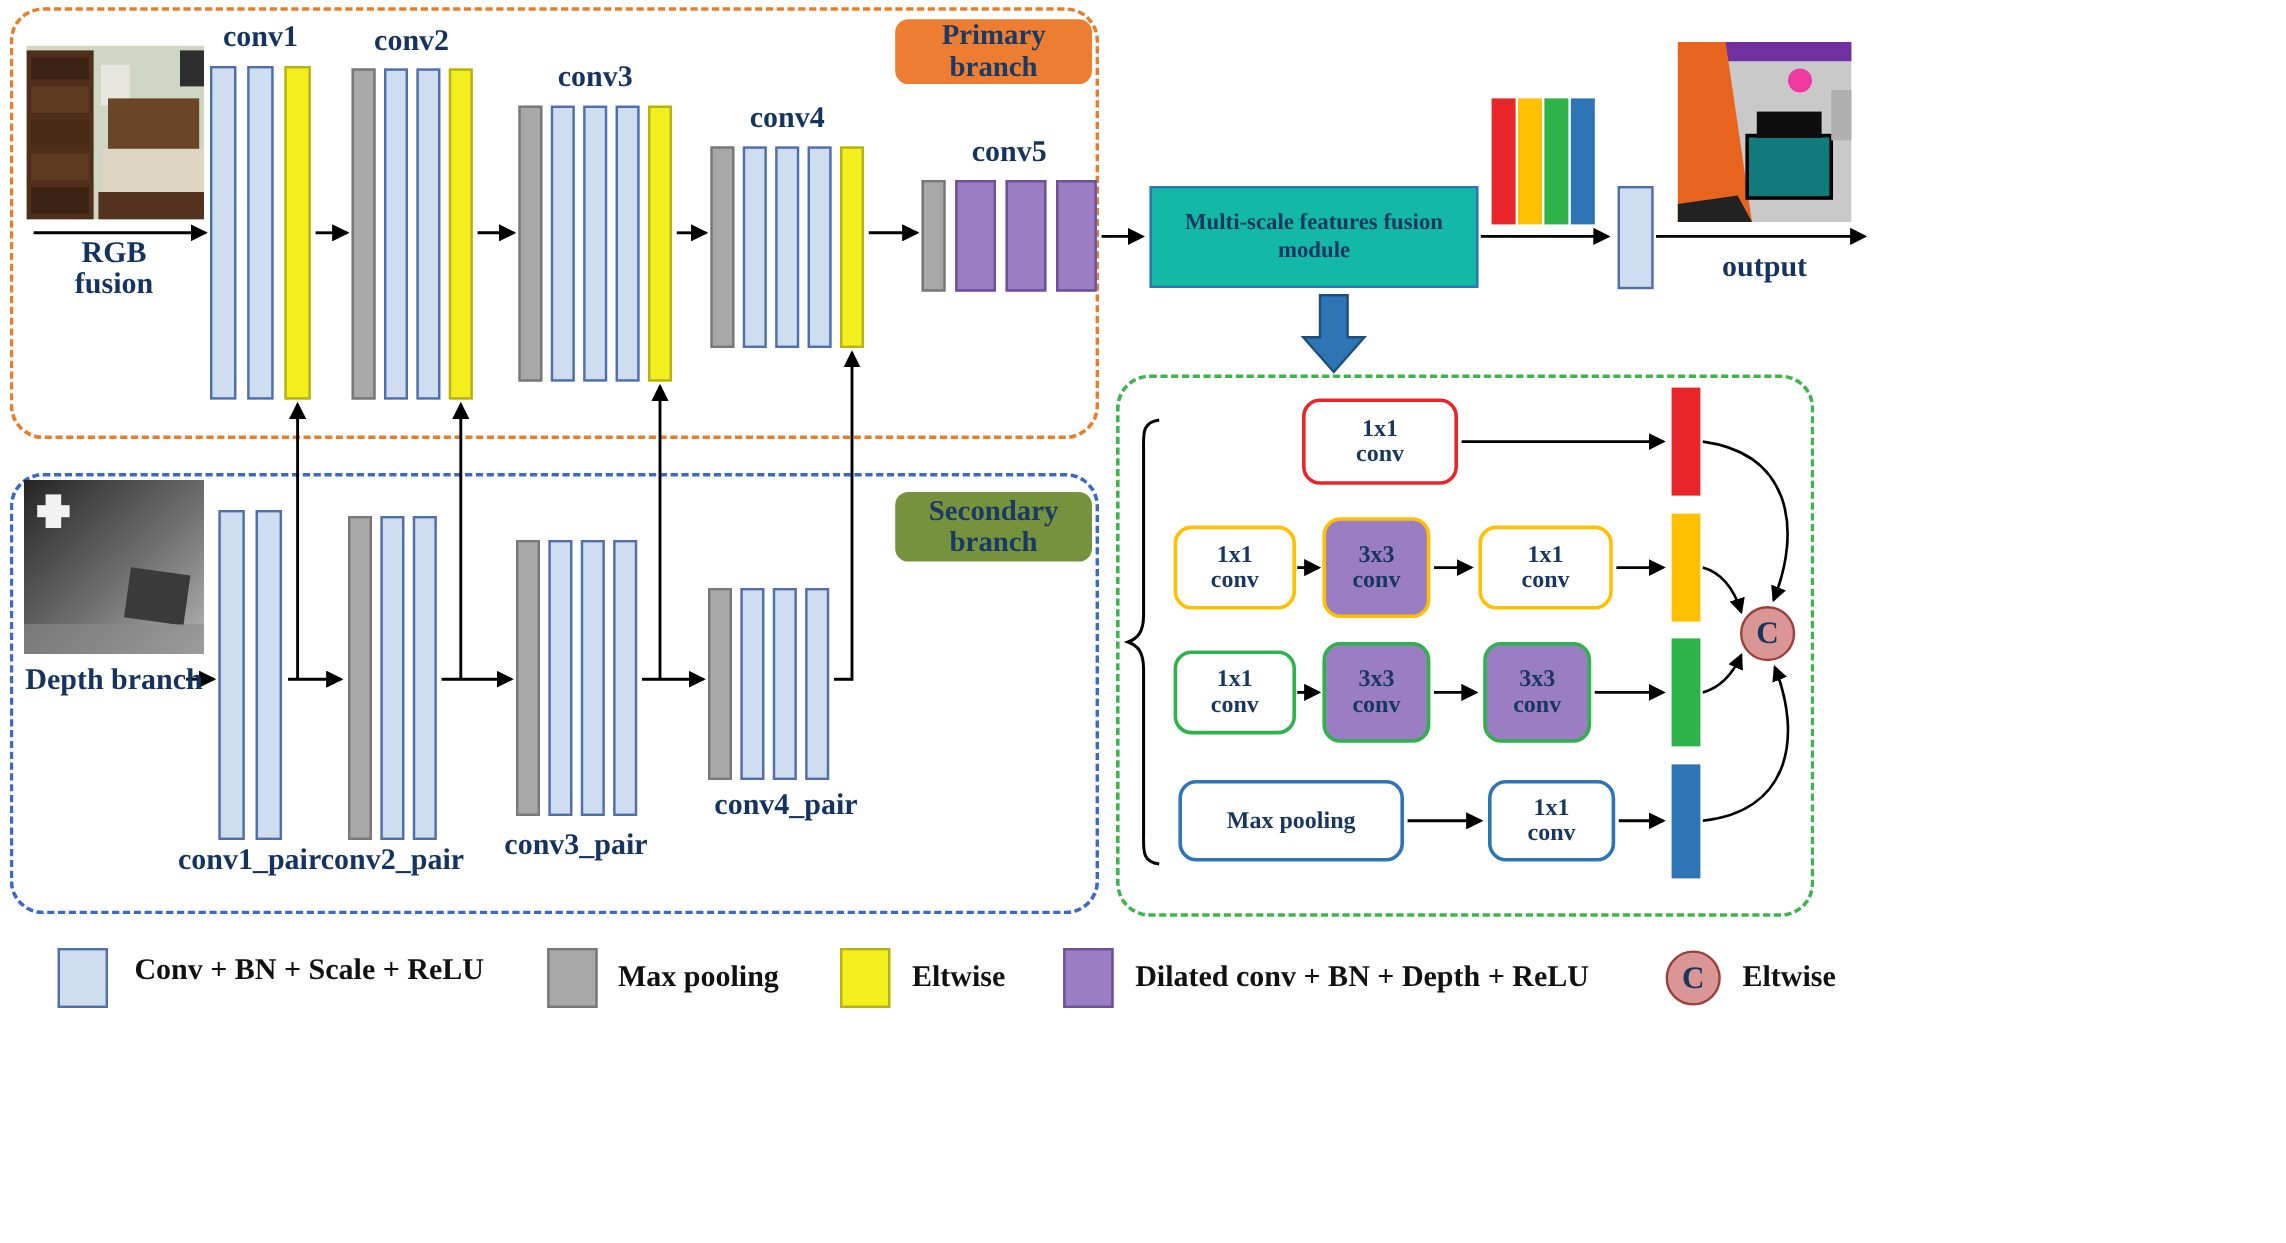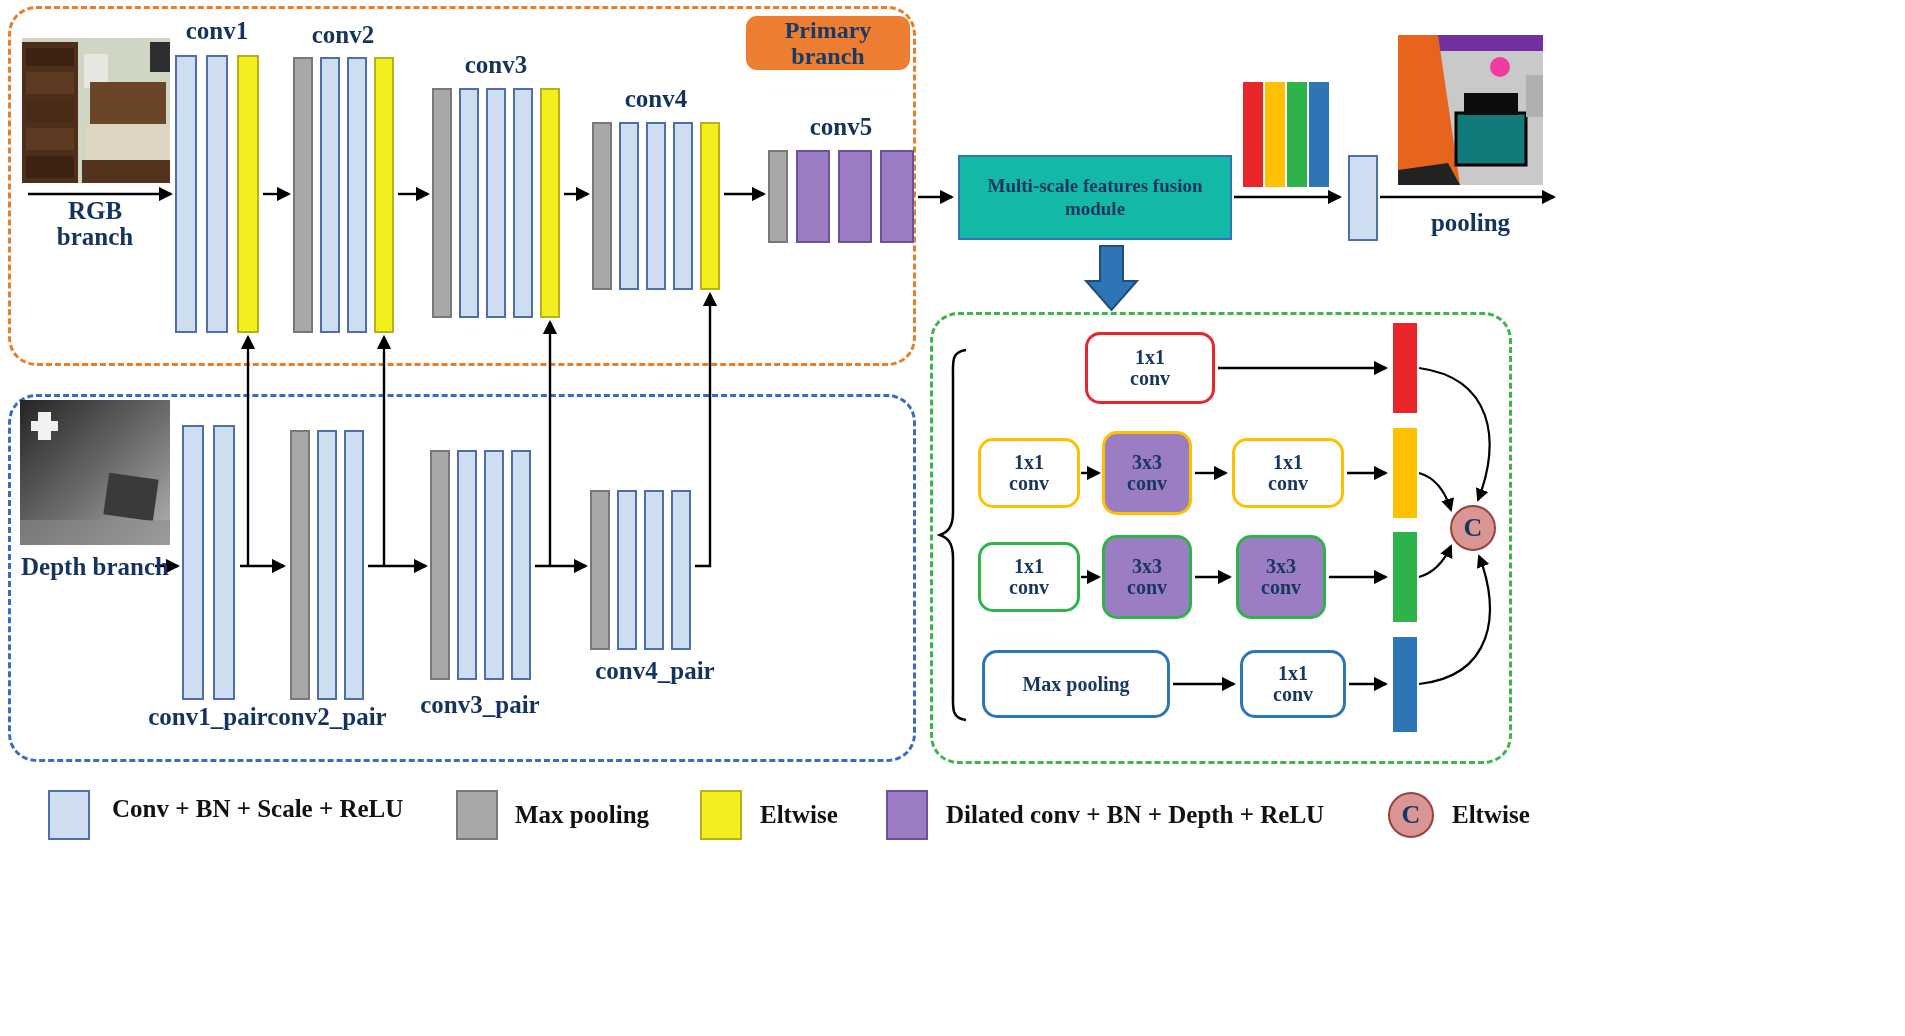--- a/index.html
+++ b/index.html
@@ -119,21 +119,21 @@
     <rect x="4" y="34" width="48" height="22" fill="#5d3a22"></rect>
     <rect x="4" y="62" width="48" height="22" fill="#4a2b18"></rect>
     <rect x="4" y="90" width="48" height="22" fill="#5d3a22"></rect>
     <rect x="4" y="118" width="48" height="22" fill="#3c2212"></rect>
     <rect x="62" y="16" width="24" height="34" fill="#e7e7df"></rect>
     <rect x="68" y="44" width="76" height="56" fill="#6b4527"></rect>
     <rect x="64" y="86" width="84" height="38" fill="#ded6c2"></rect>
     <rect x="60" y="122" width="88" height="23" fill="#53331e"></rect>
     <rect x="128" y="4" width="20" height="30" fill="#2e2e2e"></rect>
   </svg>
-  <div class="clabel" style="left:45px;top:198px;width:100px">RGB branch</div>
+  <div class="clabel" style="left:45px;top:198px;width:100px">RGB fusion</div>
 
   <div class="clabel" style="left:162px;top:18px;width:110px">conv1</div>
   <div class="bar conv" style="left:175px;top:55px;width:22px;height:278px"></div>
   <div class="bar conv" style="left:206px;top:55px;width:22px;height:278px"></div>
   <div class="bar elt" style="left:237px;top:55px;width:22px;height:278px"></div>
 
   <div class="clabel" style="left:288px;top:22px;width:110px">conv2</div>
   <div class="bar pool" style="left:293px;top:57px;width:20px;height:276px"></div>
   <div class="bar conv" style="left:320px;top:57px;width:20px;height:276px"></div>
   <div class="bar conv" style="left:347px;top:57px;width:20px;height:276px"></div>
@@ -170,22 +170,23 @@
   <svg class="el" style="left:1398px;top:35px" width="145" height="150">
     <rect width="145" height="150" fill="#c9c9c9"></rect>
     <rect x="38" y="0" width="107" height="16" fill="#7030a0"></rect>
     <polygon points="0,0 40,0 62,150 0,150" fill="#e8641e"></polygon>
     <rect x="58" y="78" width="70" height="52" fill="#117a7a" stroke="#000" stroke-width="3"></rect>
     <rect x="66" y="58" width="54" height="22" fill="#0d0d0d"></rect>
     <circle cx="102" cy="32" r="10" fill="#f03aa0"></circle>
     <rect x="128" y="40" width="17" height="42" fill="#b0b0b0"></rect>
     <polygon points="0,150 62,150 50,128 0,135" fill="#222"></polygon>
   </svg>
-  <div class="clabel" style="left:1398px;top:210px;width:145px">pooling</div>
-
+  <div class="clabel" style="left:1398px;top:210px;width:145px">output</div>
+
+  <div class="tag secondary" style="left:746px;top:410px;width:164px;height:58px">Secondary branch</div>
 
   <svg class="el" style="left:20px;top:400px" width="150" height="145">
     <defs>
       <linearGradient id="dg" x1="0" y1="0" x2="1" y2="1">
         <stop offset="0" stop-color="#242424"></stop>
         <stop offset="0.55" stop-color="#6f6f6f"></stop>
         <stop offset="1" stop-color="#b5b5b5"></stop>
       </linearGradient>
     </defs>
     <rect width="150" height="145" fill="url(#dg)"></rect>

